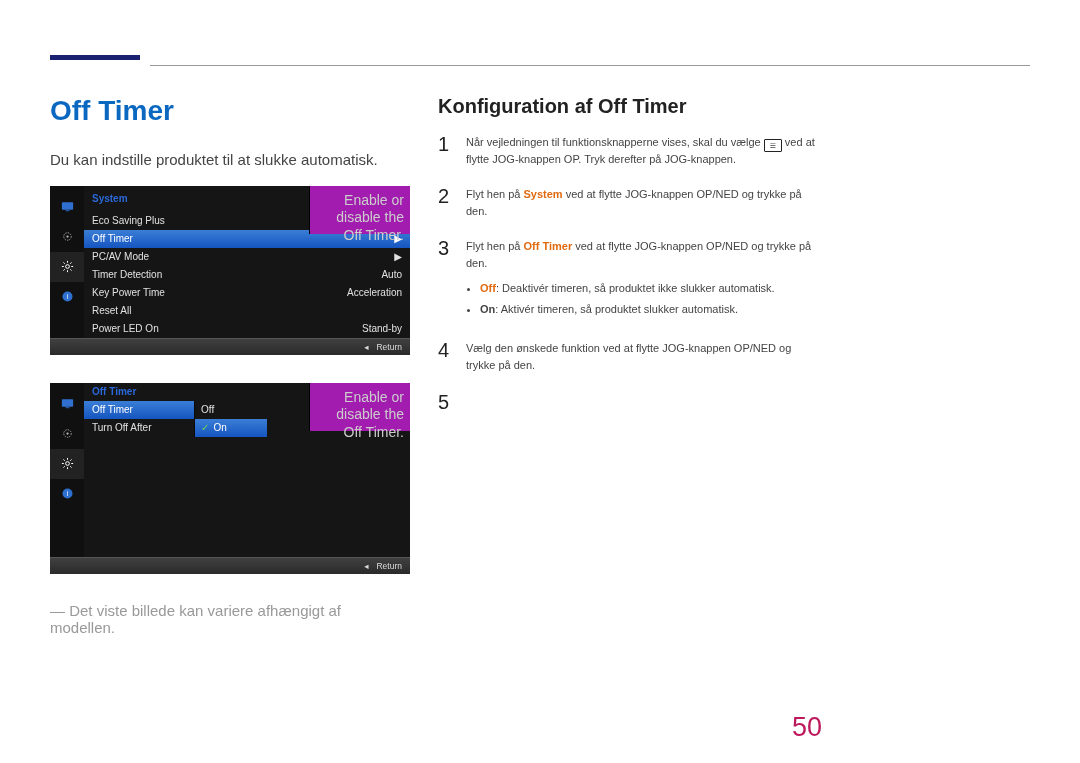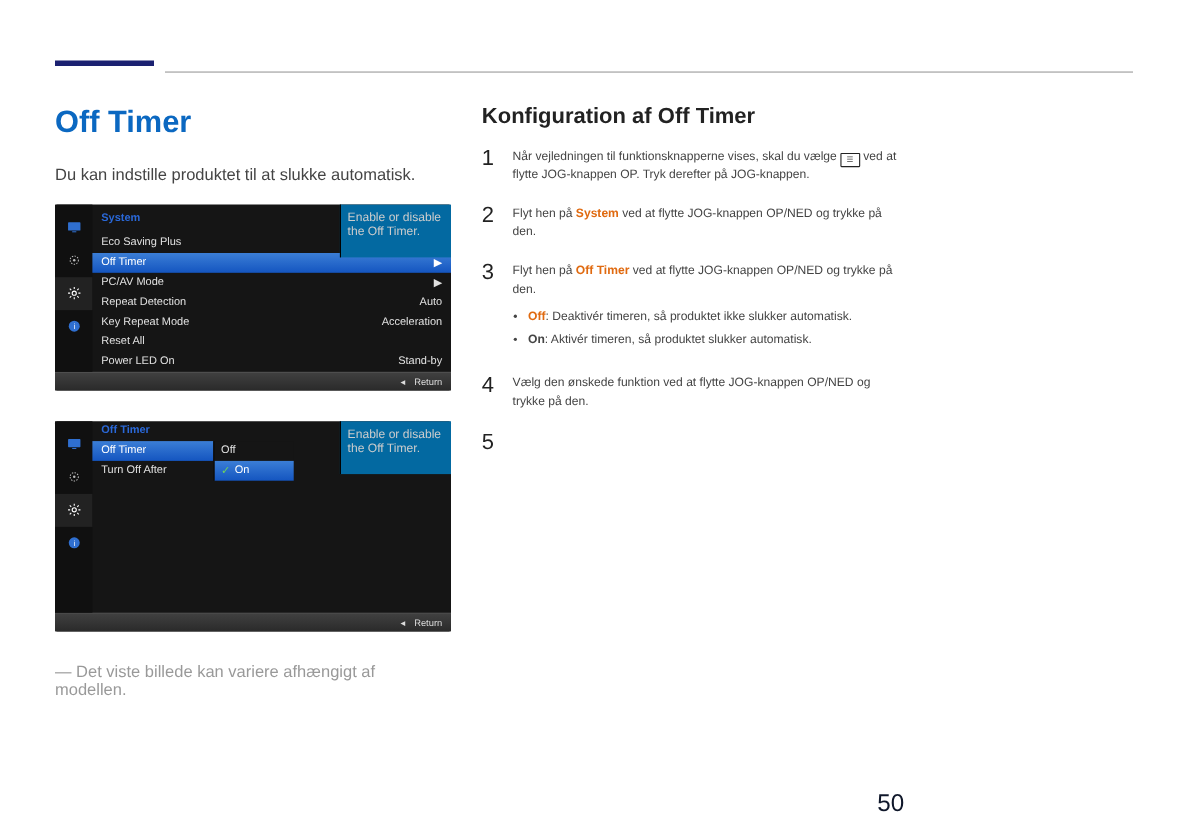--- a/index.html
+++ b/index.html
@@ -117,27 +117,28 @@
 }
 .osd-row.highlight {
   background: linear-gradient(#3b7ed6, #1455c0);
   color: #fff;
 }
 .osd-desc {
   position: absolute;
   right: 0;
   top: 0;
   width: 88px;
-  background: #0369a1;
+  background: #a21caf;
   color: #ccc;
-  font-size: 11px;
+  font-size: 14px;
   padding: 6px;
   border-left: 1px solid #000;
   line-height: 1.25;
   height: 36px;
+  text-align: right;
 }
 .osd-footer {
   height: 16px;
   background: linear-gradient(#404040, #2a2a2a);
   color: #ddd;
   font-size: 8.5px;
   display: flex;
   justify-content: flex-end;
   align-items: center;
   padding-right: 8px;
@@ -228,22 +229,22 @@
 .footnote {
   font-size: 15px;
   color:#999;
   margin-top: 2px;
 }
 .footnote::before { content:"― "; }
 .page-number {
   position: absolute;
   bottom: 20px;
   right: 50px;
-  font-size: 22px;
-  color:#0f172a;
+  font-size: 27px;
+  color:#be185d;
 }
 
 svg.sicon { width:15px; height:15px; }
 </style>
 </head>
 <body>
 
 <div class="page">
 
   <div class="top-rule-wrap">
@@ -305,25 +306,25 @@
                   </div>
                   <div class="osd-row highlight">
                     <span>Off Timer</span>
                     <span>▶</span>
                   </div>
                   <div class="osd-row">
                     <span>PC/AV Mode</span>
                     <span>▶</span>
                   </div>
                   <div class="osd-row">
-                    <span>Repeat Detection</span>
+                    <span>Timer Detection</span>
                     <span>Auto</span>
                   </div>
                   <div class="osd-row">
-                    <span>Key Repeat Mode</span>
+                    <span>Key Power Time</span>
                     <span>Acceleration</span>
                   </div>
                   <div class="osd-row">
                     <span>Reset All</span>
                     <span></span>
                   </div>
                   <div class="osd-row">
                     <span>Power LED On</span>
                     <span>Stand-by</span>
                   </div>

